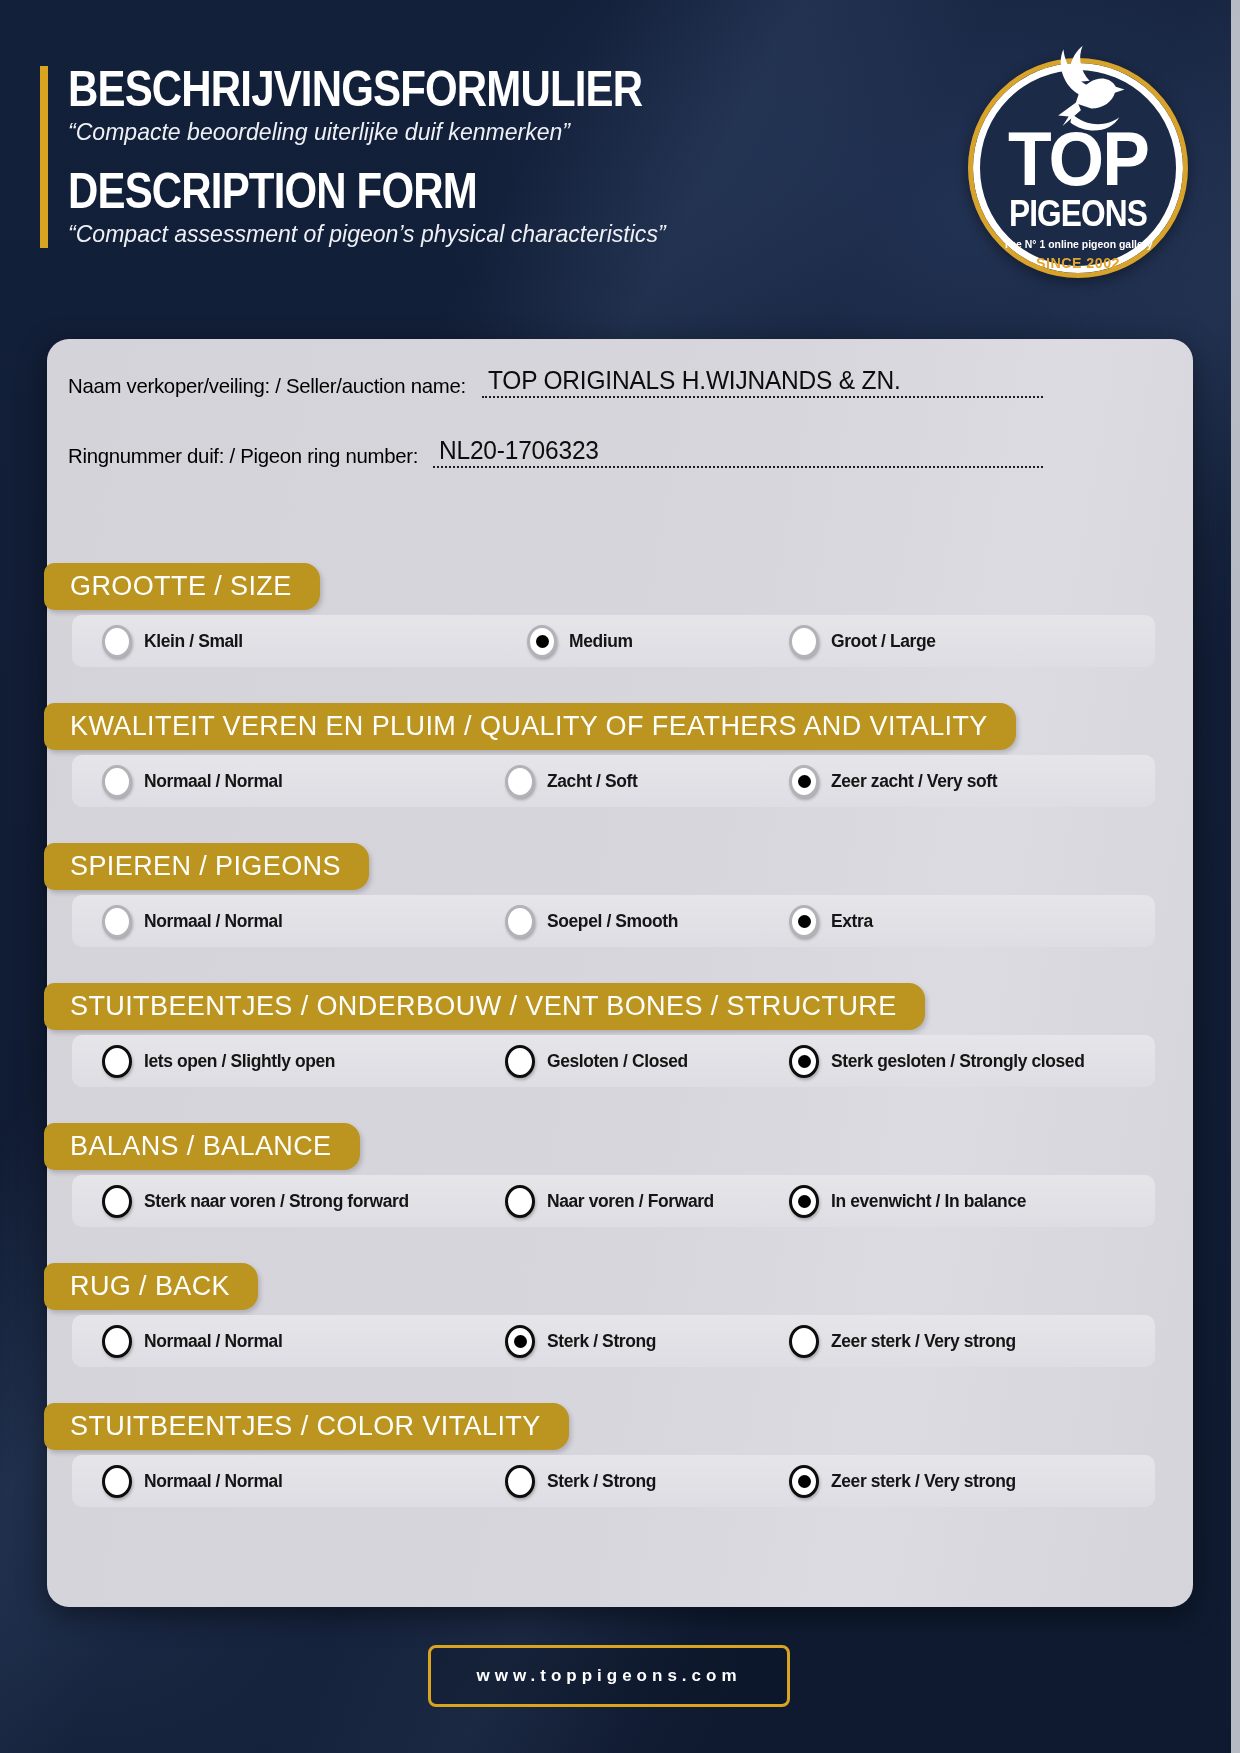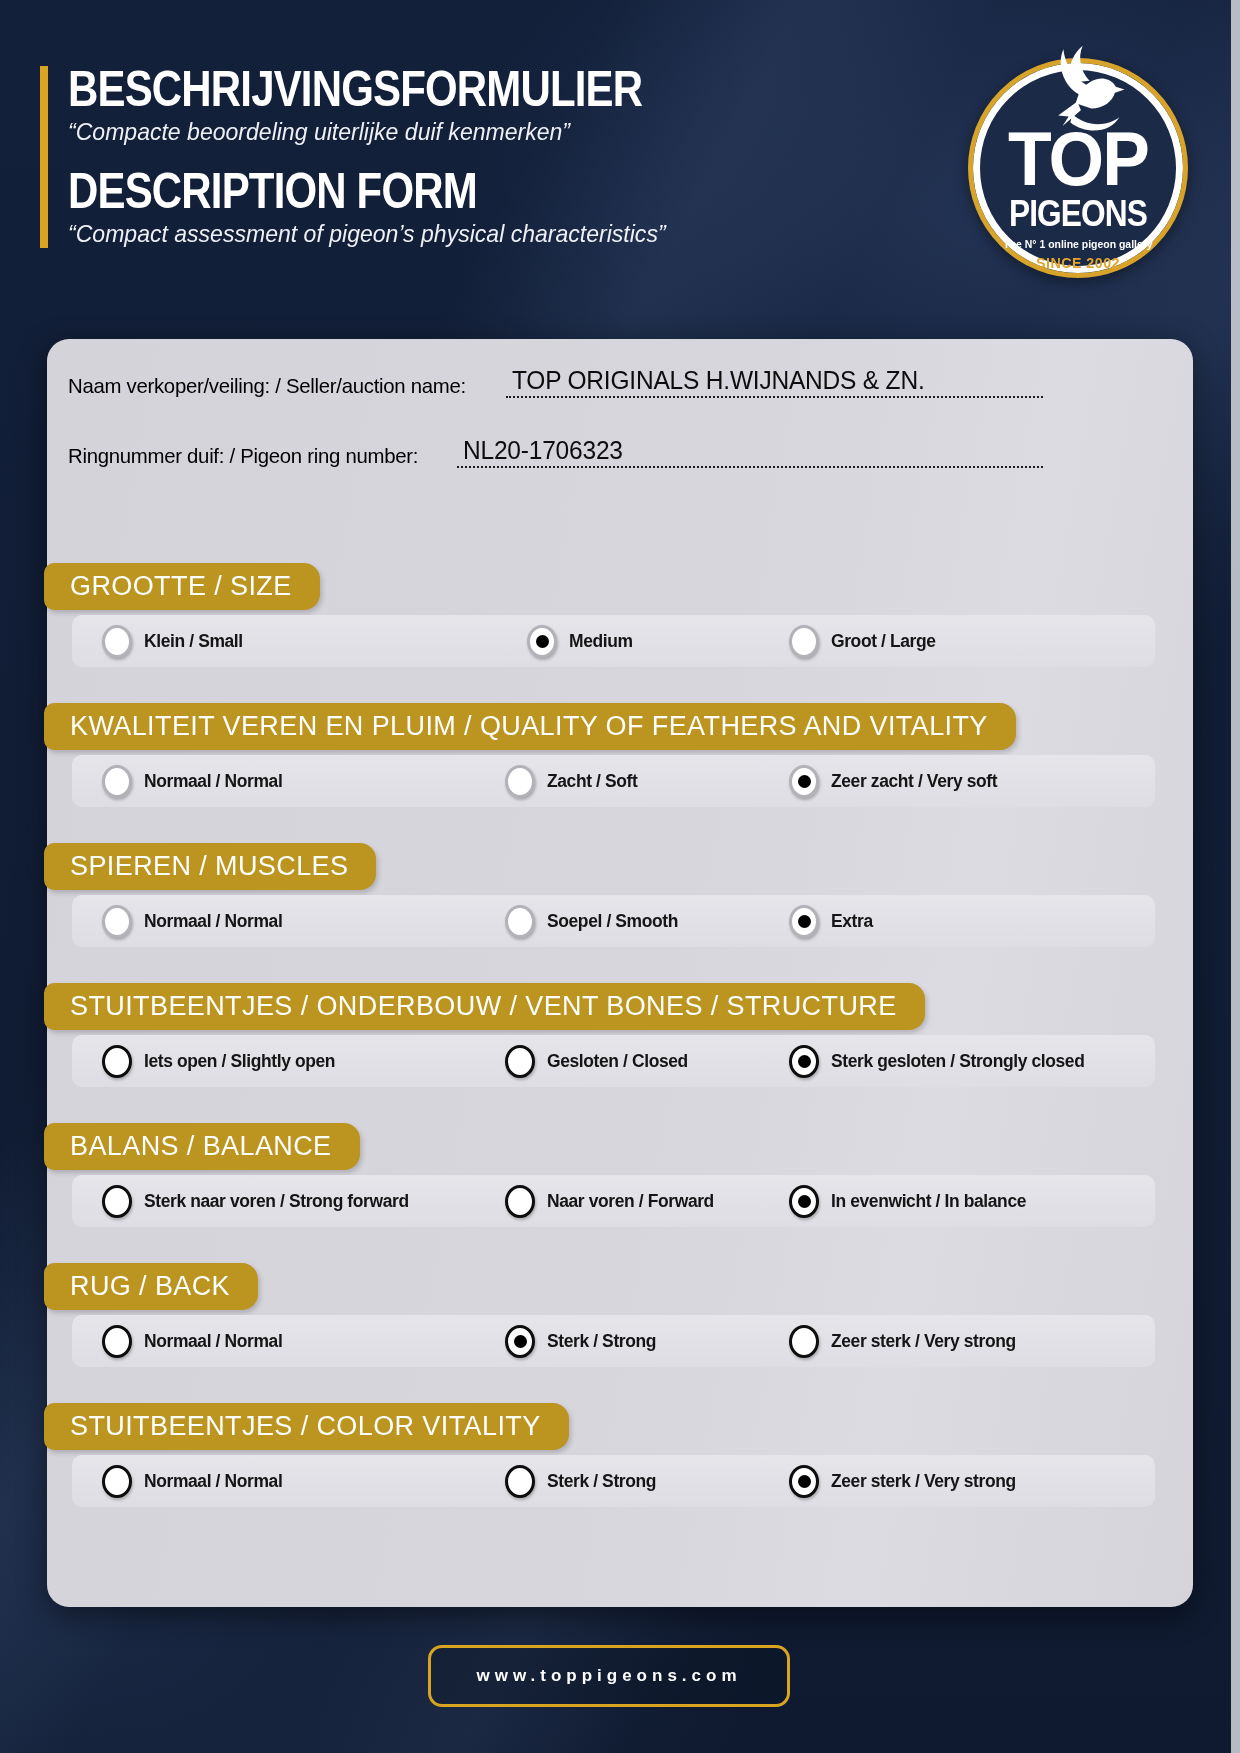--- a/index.html
+++ b/index.html
@@ -39,21 +39,21 @@
             font-weight:700;font-size:11px;transform:scaleX(0.95);transform-origin:center;}
   .logo-since{position:absolute;left:0;top:196px;width:220px;text-align:center;color:#e2a42c;
             font-weight:700;font-size:15px;letter-spacing:.5px;transform:scaleX(0.95);}
   .dove{position:absolute;left:44px;top:-14px;width:136px;height:96px;}
 
   
   .card{position:absolute;left:47px;top:339px;width:1146px;height:1268px;border-radius:22px;
         background:linear-gradient(100deg,#d4d3da 0%,#d7d6dd 55%,#dcdbe2 75%,#d5d4db 100%);
         box-shadow:0 8px 30px rgba(0,0,0,.45);}
 
-  .field{position:absolute;left:21px;width:975px;display:flex;align-items:flex-end;gap:24px;}
+  .field{position:absolute;left:21px;width:975px;display:flex;align-items:flex-end;}
   .f1{top:27px;}
   .f2{top:97px;}
   .field-label{font-size:21px;color:#000;white-space:nowrap;letter-spacing:-0.3px;
                transform:scaleX(0.97);transform-origin:left bottom;}
   .field-line{flex:1;margin-left:4px;border-bottom:2px dotted #1c1c1c;padding:0 0 1px 6px;}
   .field-value{font-size:25px;color:#0d0d0d;white-space:nowrap;letter-spacing:-0.2px;
                transform:scaleX(0.98);transform-origin:left bottom;display:inline-block;}
 
   .sections{position:absolute;left:0;top:224px;width:1146px;}
   .section{margin-bottom:36px;}
@@ -67,21 +67,21 @@
   .radio{width:30px;height:33px;border-radius:50%;background:#fff;border:3px solid #b3b2b9;
          box-sizing:border-box;flex:0 0 auto;display:flex;align-items:center;justify-content:center;
          box-shadow:1px 2px 3px rgba(0,0,0,.25);}
   .opt-row.dark .radio{border-color:#0d0d0d;}
   .dot{width:13px;height:13px;border-radius:50%;background:#000;}
   .opt-label{margin-left:12px;font-size:18px;font-weight:700;color:#151515;letter-spacing:-0.4px;
              white-space:nowrap;transform:scaleX(0.97);transform-origin:left center;}
 
   
   .site-btn{position:absolute;left:428px;top:1645px;width:362px;height:62px;box-sizing:border-box;
-            border:3px solid #d9a41f;border-radius:14px;display:flex;align-items:center;justify-content:center;
+            border:3px solid #d9a41f;border-radius:8px;display:flex;align-items:center;justify-content:center;
             background:rgba(8,14,28,.25);}
   .site-btn span{color:#fff;font-weight:700;font-size:17px;letter-spacing:5px;}
 </style>
 </head>
 <body>
 
 <div class="page">
   <div class="edge-strip"></div>
 
   <div class="accent-bar"></div>
@@ -152,21 +152,21 @@
               <span class="radio"></span>
               <span class="opt-label">Zacht / Soft</span>
             </div>
             <div class="opt" style="left: 717px;">
               <span class="radio">
                 <span class="dot"></span>
               </span>
               <span class="opt-label">Zeer zacht / Very soft</span>
             </div>
           </div></div>
-        <div class="section"><div class="badge">SPIEREN / MUSCLES</div><div class="opt-row">
+        <div class="section"><div class="badge">SPIEREN / PIGEONS</div><div class="opt-row">
             <div class="opt" style="left: 30px;">
               <span class="radio"></span>
               <span class="opt-label">Normaal / Normal</span>
             </div>
             <div class="opt" style="left: 433px;">
               <span class="radio"></span>
               <span class="opt-label">Soepel / Smooth</span>
             </div>
             <div class="opt" style="left: 717px;">
               <span class="radio">

